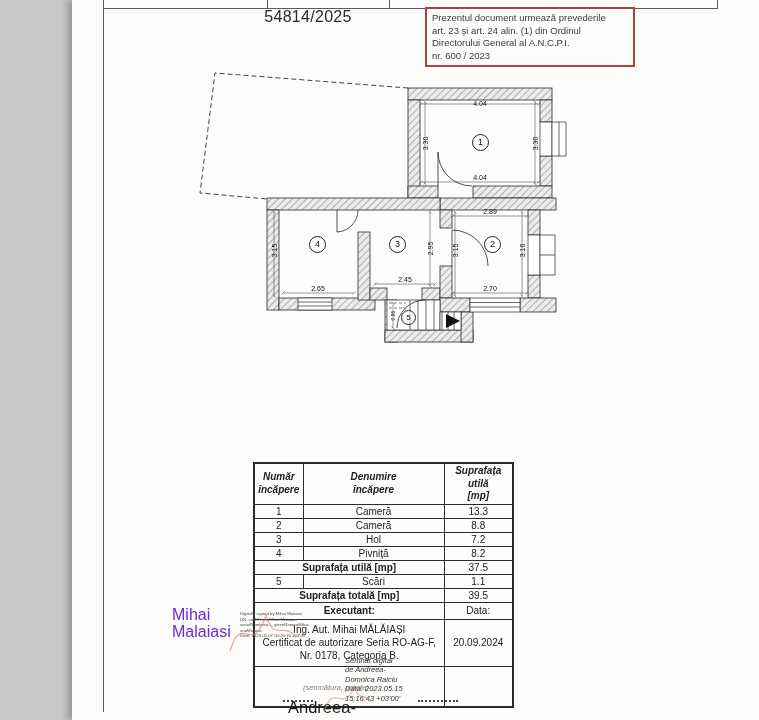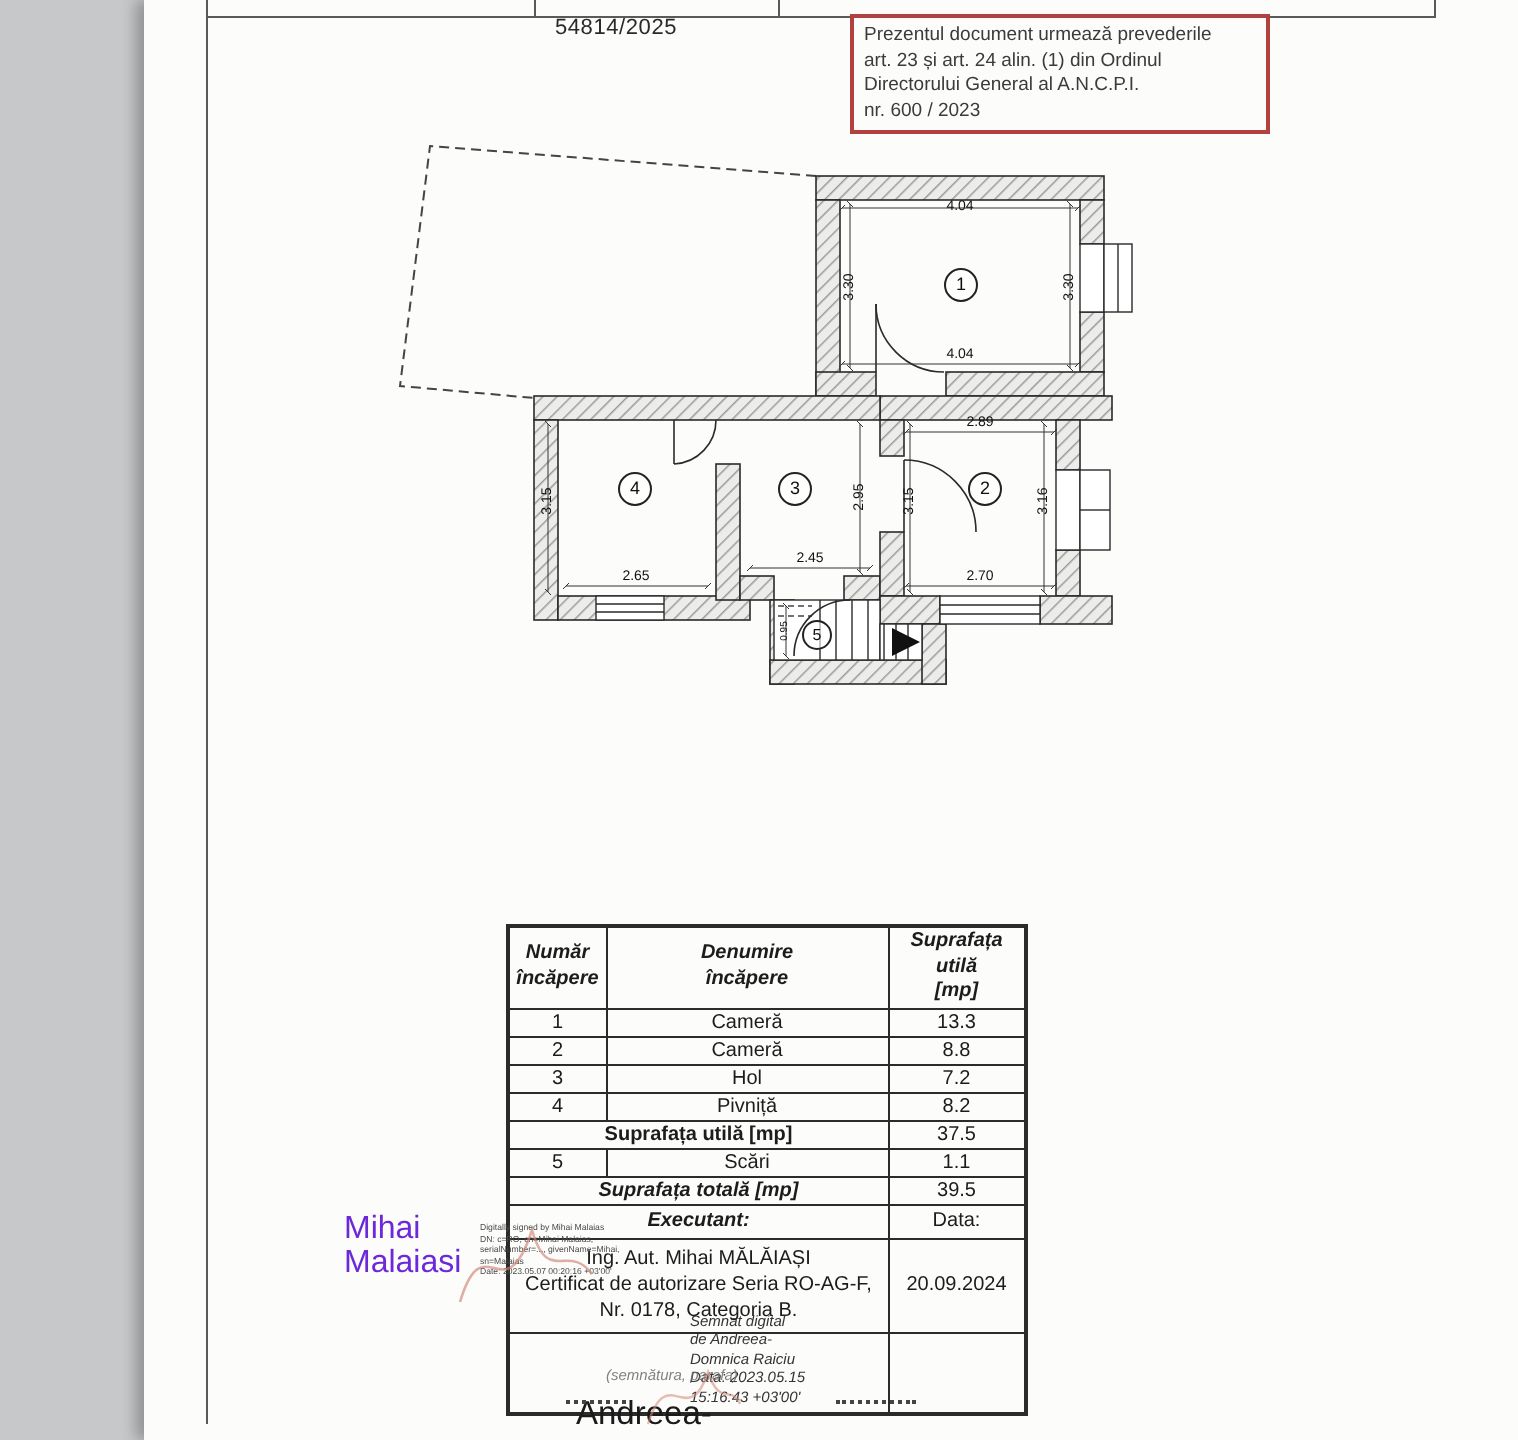--- a/index.html
+++ b/index.html
@@ -9,21 +9,21 @@
     font-family:"Liberation Sans","DejaVu Sans",sans-serif;
     color:#1d1d1d;
   }
   .paper{
     position:absolute;left:72px;top:0;width:687px;height:720px;
     background:#fcfcfb;box-shadow:-4px 0 7px rgba(0,0,0,.28);
   }
   .vline{position:absolute;background:#5a5a5a;width:1px;}
   .hline{position:absolute;background:#5a5a5a;height:1px;}
   .doc-number{position:absolute;left:258px;top:8px;width:100px;text-align:center;
-    font-size:11px;letter-spacing:.3px;color:#2a2a2a;}
+    font-size:16px;letter-spacing:.3px;color:#2a2a2a;}
   .notice{position:absolute;left:425px;top:7px;width:196px;border:2px solid #b0413e;
     padding:3px 5px;font-size:9.5px;line-height:1.32;color:#3b3b3b;background:#fcfcfb;}
   .pre{white-space:pre-line;}
 
   
   .plan{position:absolute;left:190px;top:60px;width:400px;height:300px;}
   .plan svg{position:absolute;left:0;top:0;}
   .dim{position:absolute;width:26px;text-align:center;font-size:7px;color:#111;
     line-height:9px;}
   .dimv{transform:rotate(-90deg);transform-origin:center;}
@@ -33,21 +33,21 @@
   .roomnum.small{width:13px;height:13px;font-size:8px;line-height:13px;}
 
   
   table.areas{position:absolute;left:253px;top:462px;width:259px;border-collapse:collapse;
     table-layout:fixed;}
   table.areas td{border:1px solid #2b2b2b;font-size:10px;text-align:center;
     padding:1px 2px;color:#1c1c1c;vertical-align:middle;}
   table.areas{border:2px solid #2b2b2b;}
   td.hdr{font-weight:bold;font-style:italic;font-size:10px;line-height:1.25;}
   td.bold{font-weight:bold;}
-  td.bolditalic{font-weight:bold;font-style:italic;}
+  td.bolditalic{font-weight:bold;}
   tr.h34 td{height:30px;}
   tr.h13 td{height:11px;}
   tr.h17 td{height:14px;margin-top:40px;}
   tr.h48 td{height:44px;}
   tr.h41 td{height:37px;}
   td.exec-details{font-size:10.5px;line-height:1.3;}
 
   
   .sig-name-1{position:absolute;left:172px;top:606px;font-size:16px;line-height:1.07;
     color:#6d28d9;white-space:pre-line;}

